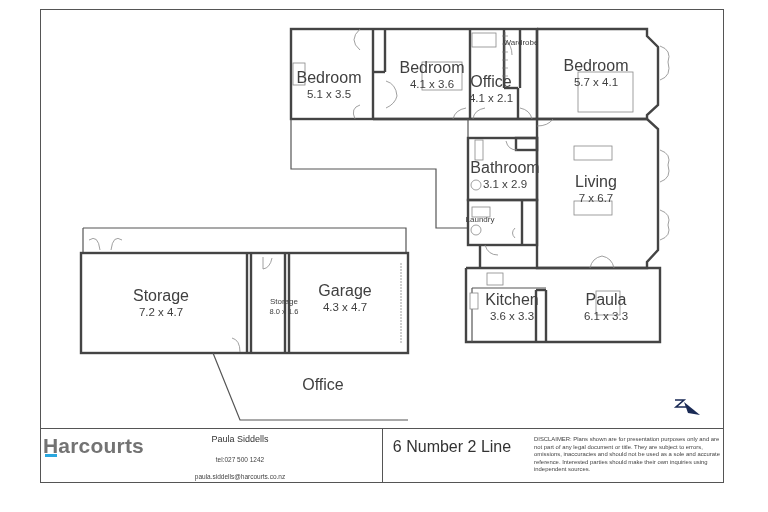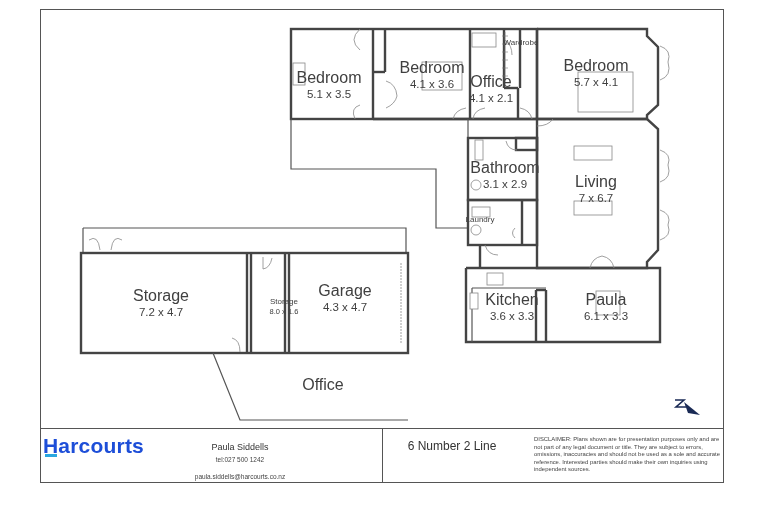--- a/index.html
+++ b/index.html
@@ -10,26 +10,26 @@
   .wall-thin{fill:none;stroke:#555;stroke-width:1.2;}
   .door{fill:none;stroke:#888;stroke-width:0.8;}
   .furn{fill:#fff;stroke:#888;stroke-width:0.8;}
   .lbl{position:absolute;color:#404040;text-align:center;line-height:16px;white-space:nowrap;transform:translateX(-50%);}
   .lbl .n{font-size:16px;display:block;}
   .lbl .d{font-size:11.5px;display:block;}
   .lbl.small .n{font-size:8px;line-height:11px;}
   .lbl.small .d{font-size:7.5px;line-height:10px;}
   .footer{position:absolute;left:40px;top:428px;width:684px;height:55px;border-top:1px solid #555;box-sizing:border-box;}
   .footer .sep{position:absolute;top:0;width:1px;height:54px;background:#555;}
-  .brand{position:absolute;left:3px;top:5px;font-size:21px;font-weight:bold;color:#1d4ed8;letter-spacing:0.2px;}
+  .brand{position:absolute;left:3px;top:5px;font-size:21px;font-weight:bold;color:#737373;letter-spacing:0.2px;}
   .brand-bar{position:absolute;left:5px;top:25px;width:12px;height:3px;background:#2aa7df;}
-  .agent-name{position:absolute;left:200px;top:5px;width:80px;text-align:center;font-size:9px;color:#333;transform:translateX(-50%);margin-top:8px;}
+  .agent-name{position:absolute;left:200px;top:5px;width:80px;text-align:center;font-size:9px;color:#333;transform:translateX(-50%);}
   .agent-tel{position:absolute;left:200px;top:27px;font-size:6.5px;color:#444;transform:translateX(-50%);white-space:nowrap;}
   .agent-email{position:absolute;left:200px;top:44px;font-size:6.5px;color:#444;transform:translateX(-50%);white-space:nowrap;}
-  .addr{position:absolute;left:412px;top:11px;width:160px;text-align:center;font-size:12px;color:#333;line-height:13px;transform:translateX(-50%);}
+  .addr{position:absolute;left:412px;top:11px;width:160px;text-align:center;font-size:16px;color:#333;line-height:13px;transform:translateX(-50%);}
   .disc{position:absolute;left:494px;top:7px;width:190px;font-size:5.9px;color:#444;line-height:7.6px;}
 </style>
 </head>
 <body>
 
 <div class="frame"></div>
 
 <svg class="plan" width="768" height="512" viewBox="0 0 768 512">
 
   <g>

